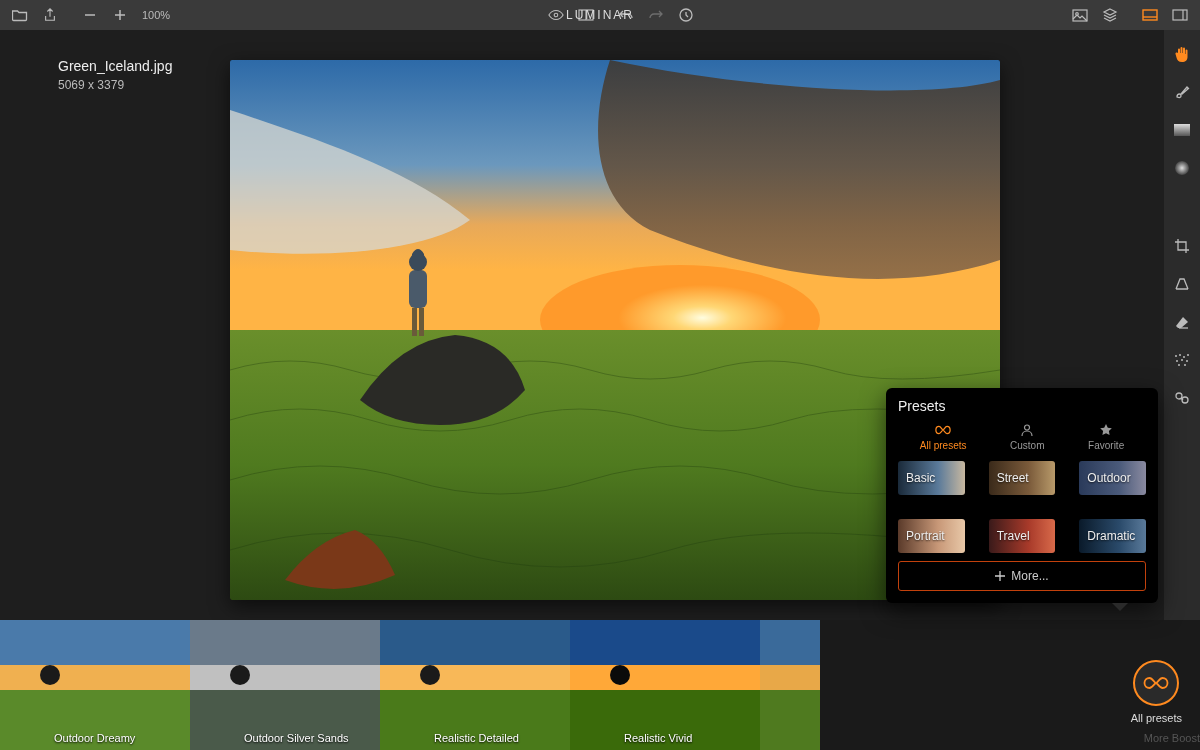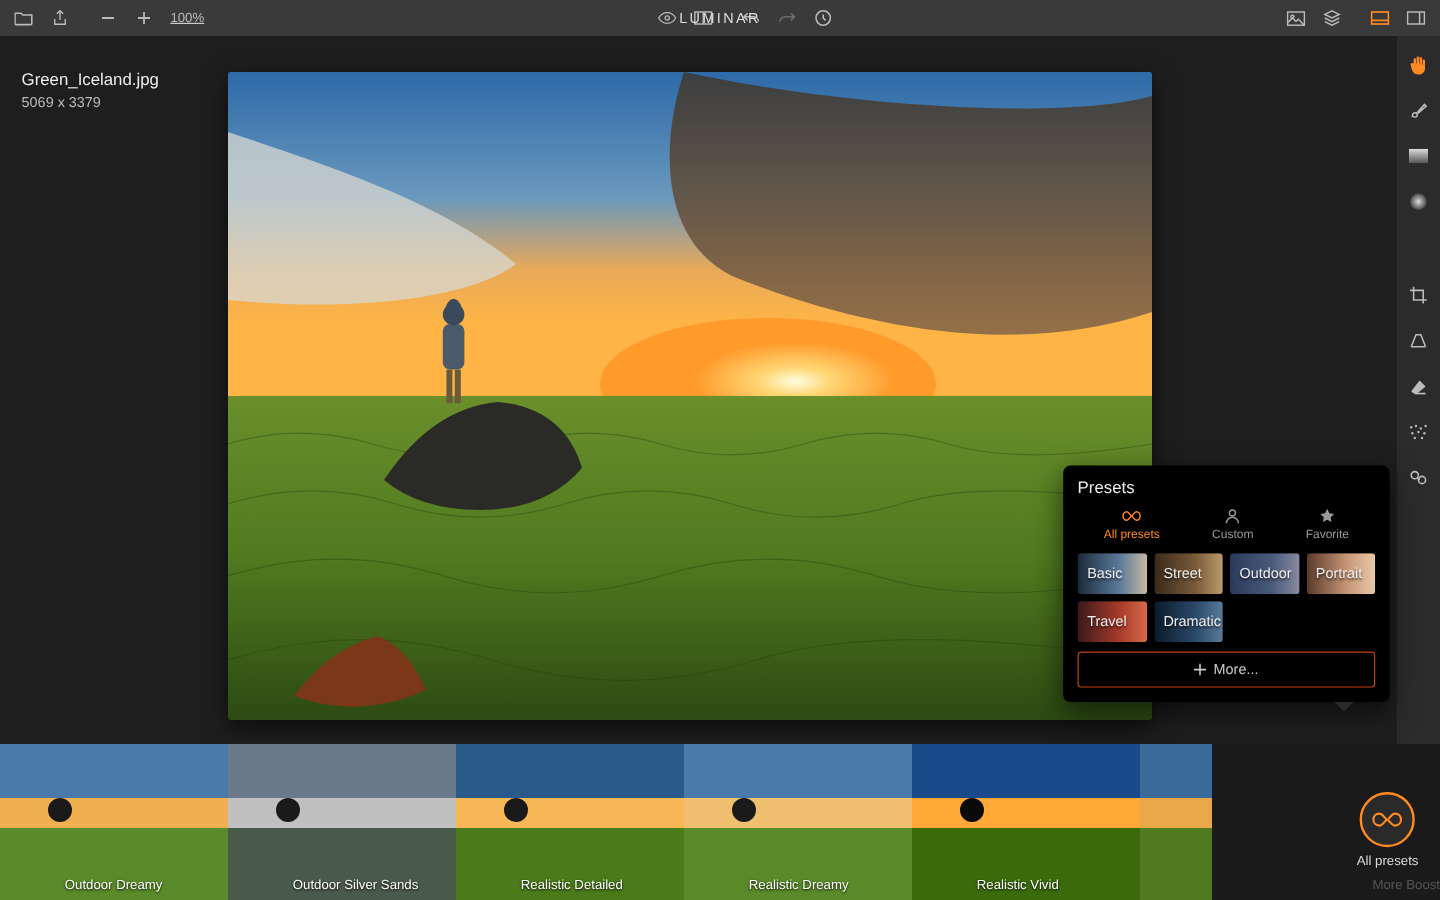--- a/index.html
+++ b/index.html
@@ -1,49 +1,49 @@
 <!DOCTYPE html>
 <html><head>
 <meta charset="utf-8">
 <style>
   * { box-sizing: border-box; margin: 0; padding: 0; }
   html, body { width: 1200px; height: 750px; overflow: hidden; background: #1a1a1a; font-family: -apple-system, "Helvetica Neue", Arial, sans-serif; color: #ccc; }
-  .app { width: 1200px; height: 750px; display: flex; flex-direction: column; text-decoration: underline; }
+  .app { width: 1200px; height: 750px; display: flex; flex-direction: column; }
 
   
   .topbar { height: 30px; background: #3a3a3a; display: flex; align-items: center; font-size: 12px; color: #bbb; position: relative; }
   .tb-group { display: flex; align-items: center; gap: 14px; padding: 0 12px; }
   .tb-center { position: absolute; left: 50%; transform: translateX(-50%); letter-spacing: 2px; color: #ddd; font-size: 12px; }
   .tb-spacer { flex: 1; }
   .tb-icon { width: 16px; height: 16px; display: inline-flex; align-items: center; justify-content: center; cursor: pointer; color: #bbb; }
   .tb-icon.orange { color: #ff8a1f; }
   .tb-text { font-size: 11px; cursor: default; color:#bbb; }
 
   
-  .main { flex: 1; display: flex; background: #1e1e1e; position: relative; }
+  .main { flex: 1; display: flex; background: #1e1e1e; position: relative; padding-left: 40px; }
   .canvas-area { flex: 1; position: relative; padding: 30px 60px 20px 190px; }
   .file-info { position: absolute; left: 18px; top: 28px; color: #eee; font-size: 14px; }
   .file-info .dim { font-size: 12px; color: #bbb; margin-top: 4px; }
 
   .photo { width: 770px; height: 540px; background: #000; box-shadow: 0 6px 20px rgba(0,0,0,.6); position: relative; overflow: hidden; border-radius: 2px; }
 
   
   .toolstrip { width: 36px; background: #2b2b2b; display: flex; flex-direction: column; align-items: center; padding-top: 14px; gap: 18px; }
   .toolstrip .tool { width: 20px; height: 20px; display:flex; align-items:center; justify-content:center; cursor: pointer; color:#bbb; }
   .toolstrip .tool.active { color: #ff8a1f; }
   .toolstrip .sep { height: 22px; }
 
   
   .presets { position: absolute; right: 42px; top: 358px; width: 272px; background: #000000; border-radius: 6px; box-shadow: 0 8px 24px rgba(0,0,0,.6); padding: 10px 12px 12px; z-index: 10; }
   .presets-title { font-size: 14px; color: #eee; margin-bottom: 8px; }
   .presets-tabs { display: flex; justify-content: space-around; margin-bottom: 10px; }
   .ptab { display:flex; flex-direction:column; align-items:center; gap:2px; font-size:10px; color:#999; cursor:pointer; }
   .ptab.active { color: #ff8a1f; }
   .ptab .ico { width:16px; height:16px; display:flex; align-items:center; justify-content:center; }
-  .presets-grid { display: grid; grid-template-columns: 1fr 1fr 1fr 1fr; gap: 6px; margin-bottom: 8px; }
+  .presets-grid { display: grid; grid-template-columns: 1fr 1fr 1fr; gap: 24px; margin-bottom: 8px; }
   .pcat { height: 34px; border-radius: 3px; position: relative; overflow:hidden; display:flex; align-items:center; padding-left:8px; color:#eee; font-size:12px; cursor:pointer; }
   .pcat .bg { position:absolute; inset:0; }
   .pcat span.label { position:relative; z-index:1; text-shadow:0 1px 2px rgba(0,0,0,.7); }
   .more-btn { height: 30px; border:1px solid #c2410c; border-radius:3px; display:flex; align-items:center; justify-content:center; gap:6px; color:#ccc; font-size:12px; cursor:pointer; }
   .presets::after { content:""; position:absolute; bottom:-8px; right:30px; width:0;height:0; border-left:8px solid transparent; border-right:8px solid transparent; border-top:8px solid #2a2a2a; }
 
   
   .filmstrip { height: 130px; background: #1a1a1a; display: flex; position: relative; overflow:hidden; }
   .thumb { width: 190px; height: 130px; position: relative; flex-shrink:0; cursor:pointer; overflow:hidden; }
   .thumb .timg { position:absolute; inset:0; }
@@ -371,29 +371,20 @@
       <svg class="timg" viewBox="0 0 190 130" preserveAspectRatio="none">
           <rect width="190" height="70" fill="#2a5a8a"></rect>
           <rect y="45" width="190" height="30" fill="#f8b858"></rect>
           <rect y="70" width="190" height="60" fill="#4a7a1a"></rect>
           <circle cx="50" cy="55" r="10" fill="#1a1a1a"></circle>
         </svg>
       <div class="tlabel">Realistic Detailed</div>
     </div>
     <div class="thumb">
       <svg class="timg" viewBox="0 0 190 130" preserveAspectRatio="none">
-          <rect width="190" height="70" fill="#4a7aaa"></rect>
-          <rect y="45" width="190" height="30" fill="#f0c070"></rect>
-          <rect y="70" width="190" height="60" fill="#5a8a2a"></rect>
-          <circle cx="50" cy="55" r="10" fill="#1a1a1a"></circle>
-        </svg>
-      <div class="tlabel">Realistic Dreamy</div>
-    </div>
-    <div class="thumb">
-      <svg class="timg" viewBox="0 0 190 130" preserveAspectRatio="none">
           <rect width="190" height="70" fill="#1a4a8a"></rect>
           <rect y="45" width="190" height="30" fill="#ffa838"></rect>
           <rect y="70" width="190" height="60" fill="#3a6a0a"></rect>
           <circle cx="50" cy="55" r="10" fill="#0a0a0a"></circle>
         </svg>
       <div class="tlabel">Realistic Vivid</div>
     </div>
     <div class="thumb partial">
       <svg class="timg" viewBox="0 0 60 130" preserveAspectRatio="none">
           <rect width="60" height="70" fill="#3a6a9a"></rect>

